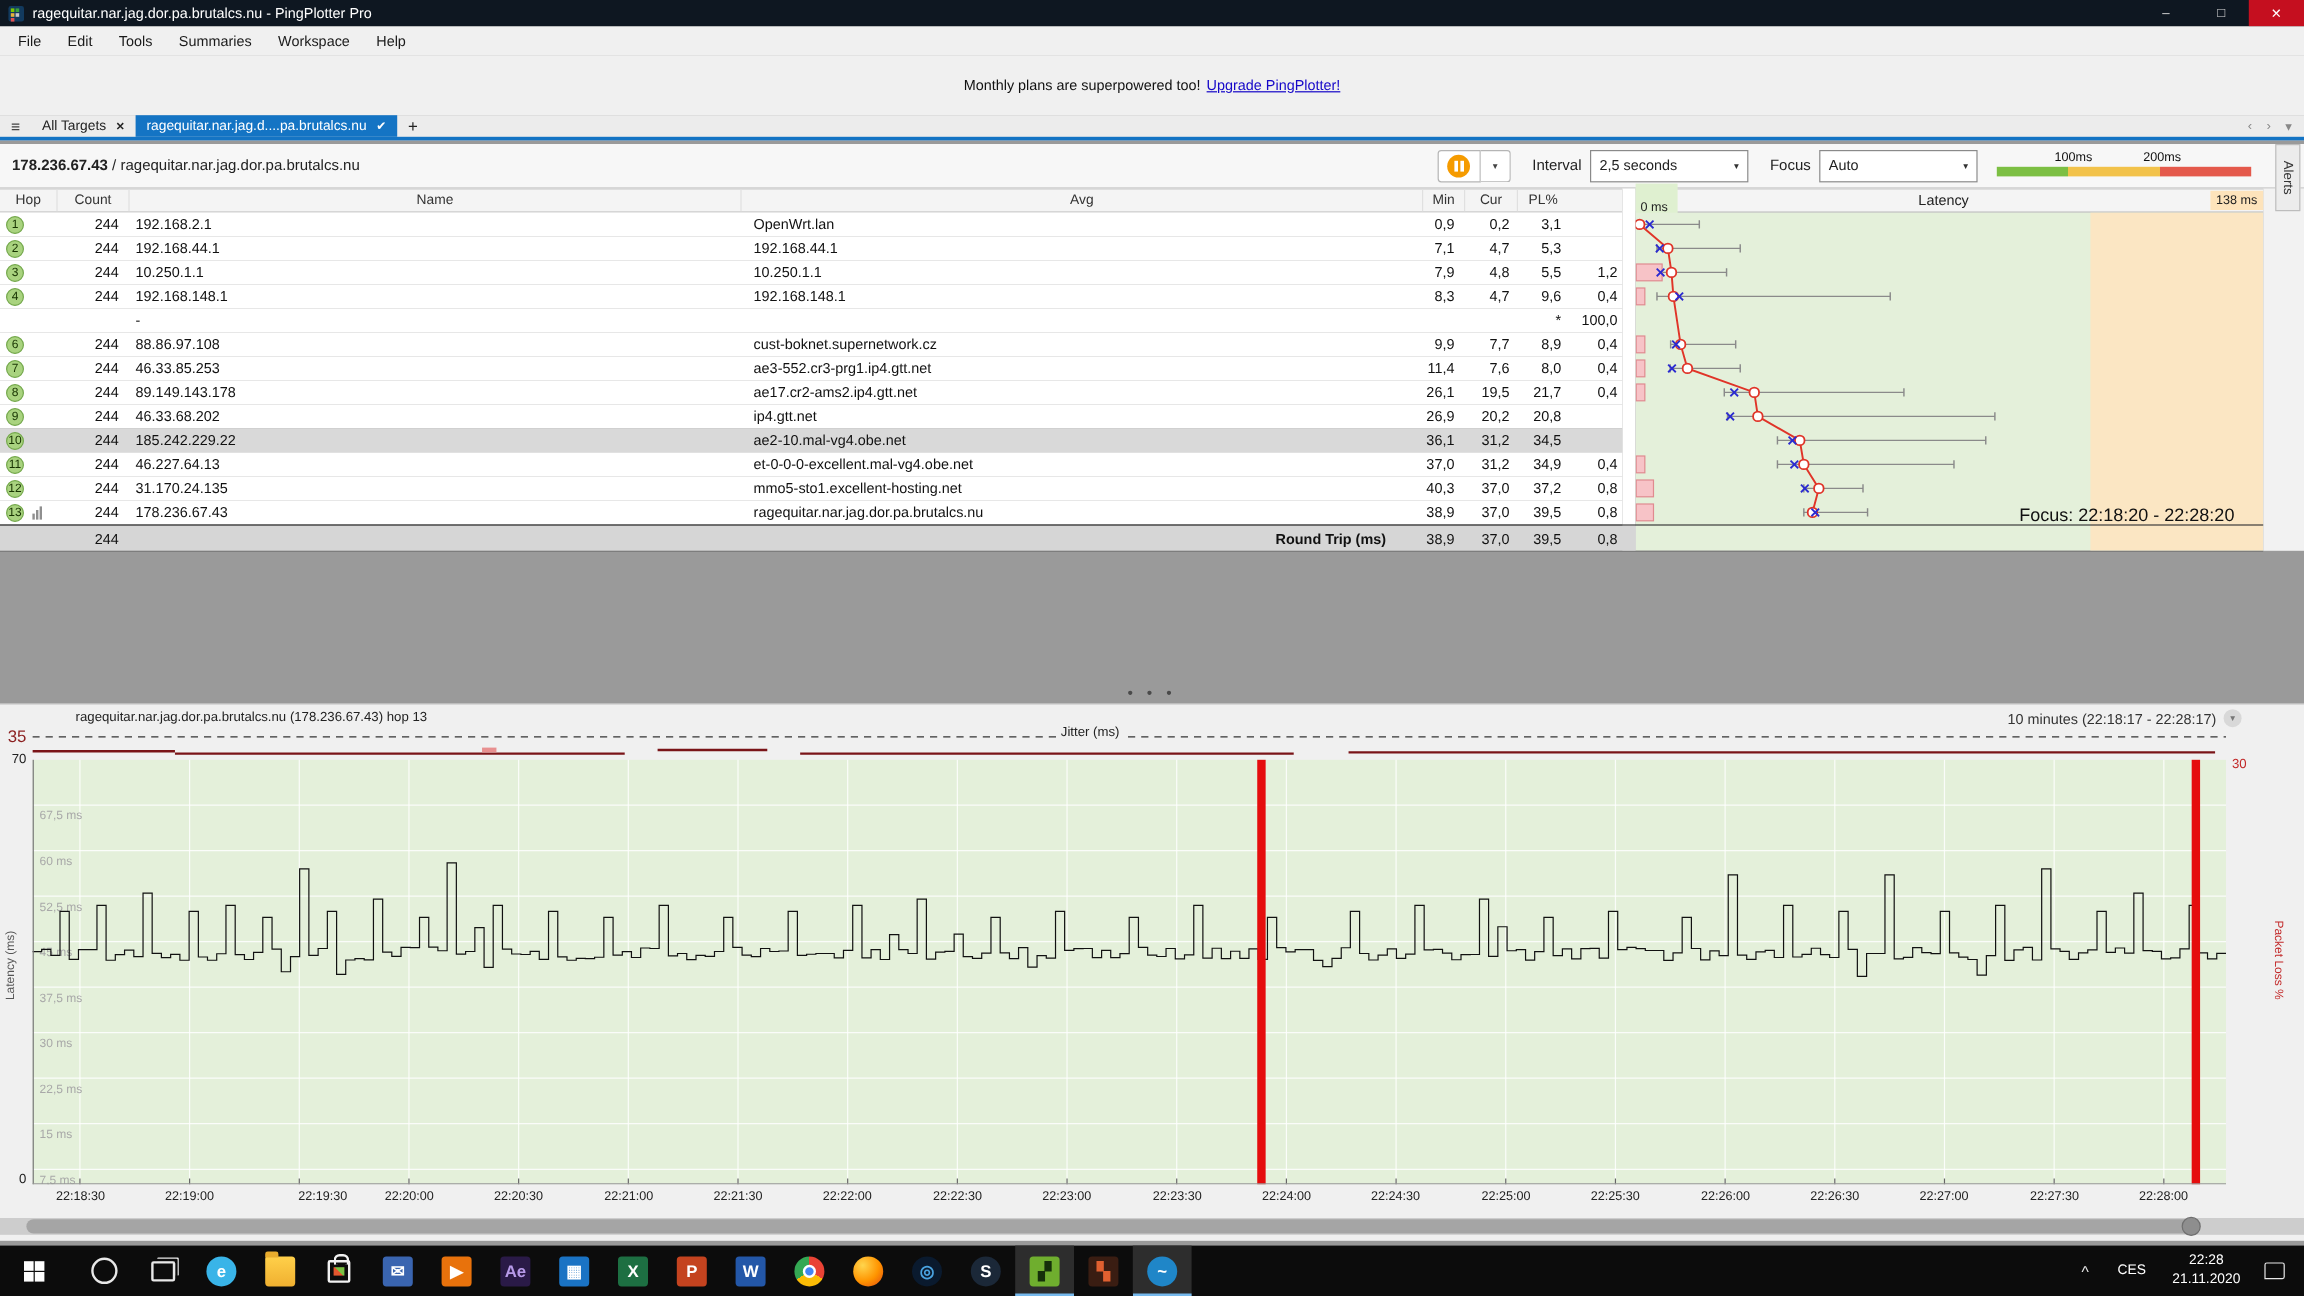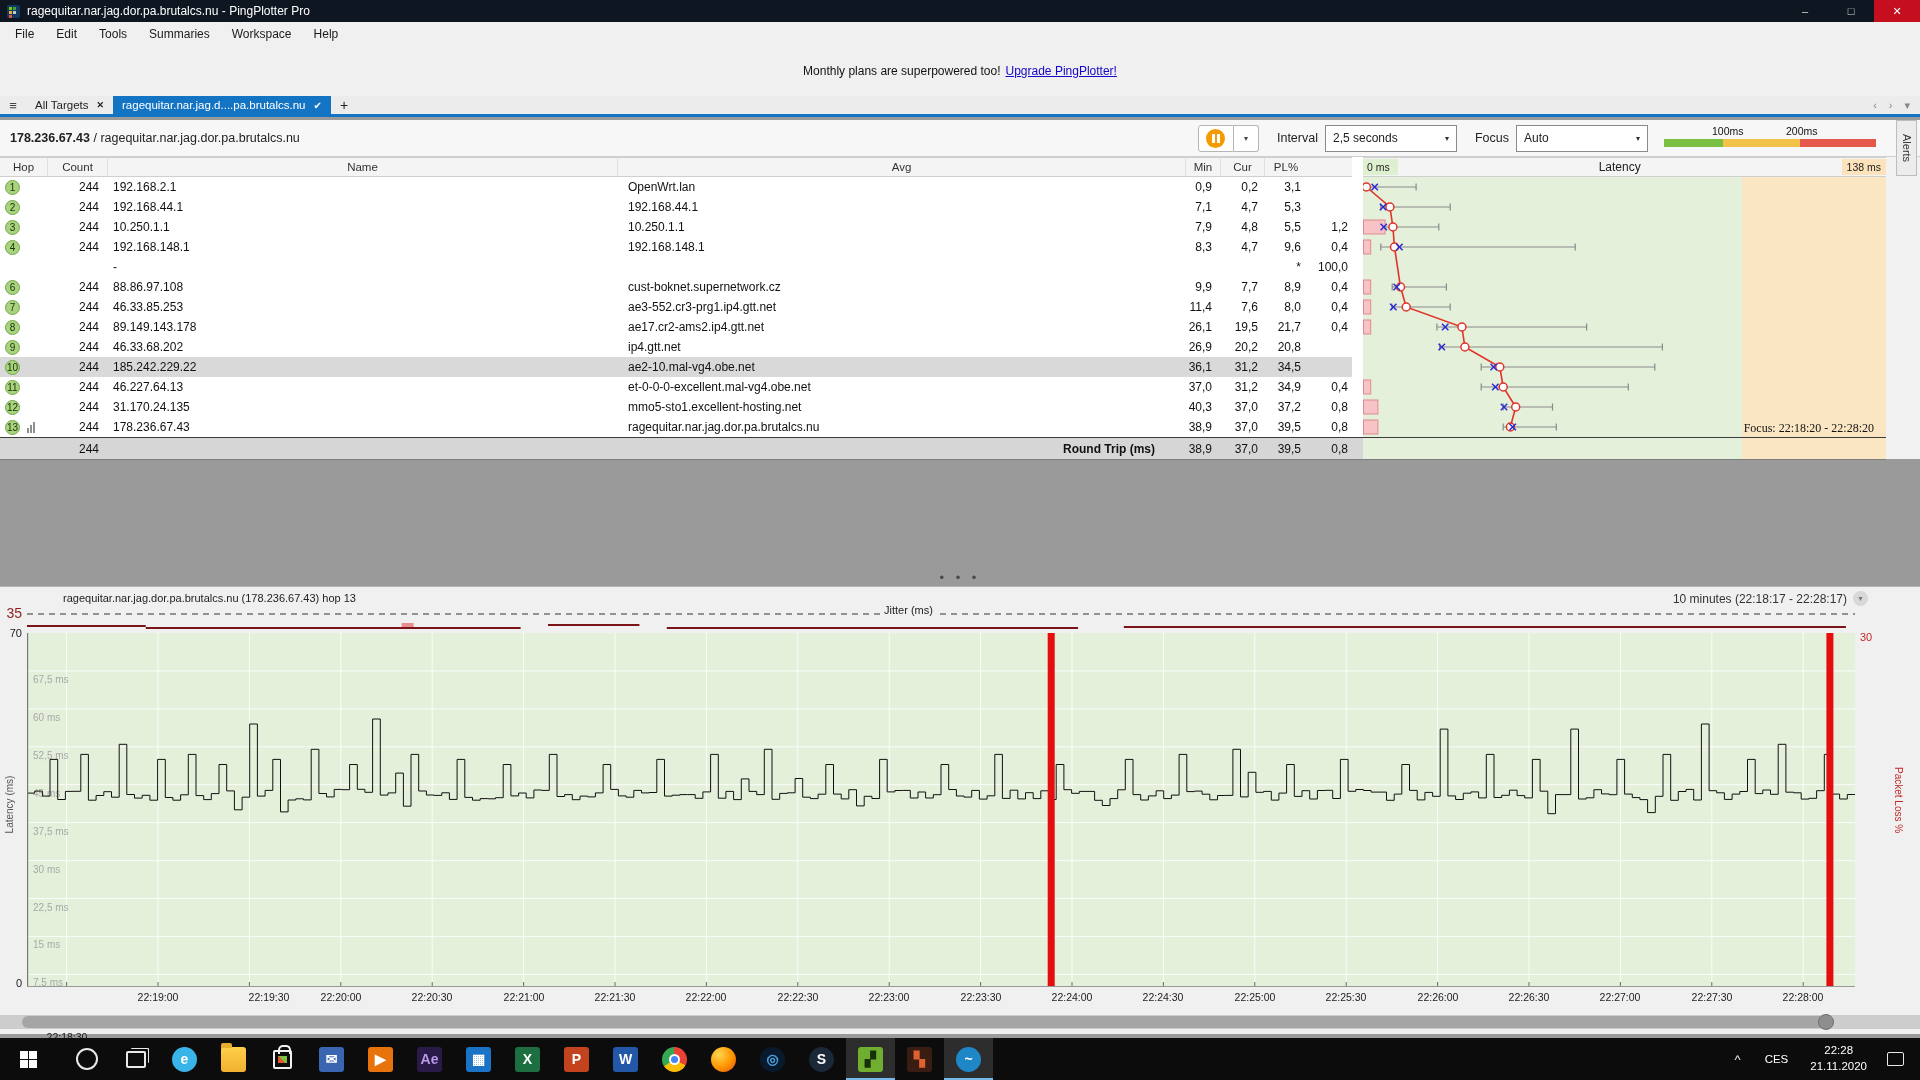--- a/index.html
+++ b/index.html
@@ -89,24 +89,24 @@
   .c-name { padding-left:11px; }
   .c-num { text-align:right; }
   .c-avg { padding-right:8px; } .c-min { padding-right:6px; } .c-cur { padding-right:6px; } .c-pl { padding-right:4px; }
   .gapstrip { position:absolute; left:1352px; top:157px; width:11px; height:302px; background:#fff; }
   .rightstrip { position:absolute; left:1886px; top:157px; width:34px; height:302px; background:#f2f2f2; }
 
   
   .hopgraph { position:absolute; left:1363px; top:157px; width:523px; height:302px; }
   .hg-header { height:20px; background:#f4f4f4; border-top:1px solid #cfcfcf; border-bottom:1px solid #cfcfcf;
                display:flex; align-items:center; font-size:10.5px; color:#222; }
-  .hg-header .zero { background:#dff0d0; padding:2px 8px 2px 4px; }
+  .hg-header .zero { background:#dff0d0; padding:14px 8px 2px 4px; }
   .hg-header .hg-title { flex:1; text-align:center; font-size:12px; }
   .hg-header .hmax { background:#fde3bb; padding:2px 5px; }
-  .focus-label { position:absolute; top:264px; right:12px; font-size:12px; color:#111;font-family:Liberation Serif, serif; }
+  .focus-label { position:absolute; top:264px; right:24px; font-size:15px; color:#111; }
 
   .hr437 { position:absolute; left:0; top:437px; width:1886px; height:1px; background:#3c3c3c; z-index:5; }
   .summary { position:absolute; left:0; top:438px; width:1363px; height:21px; background:#d6d6d6;
              display:grid; grid-template-columns:47px 60px 510px 568px 35px 44px 43px 45px;
              align-items:center; font-size:12px; color:#111; }
   .summary .c-label { text-align:right; padding-right:30px; font-weight:bold; }
   .hr459 { position:absolute; left:0; top:459px; width:1886px; height:1px; background:#7d7d7d; z-index:5; }
 
   .splitter { position:absolute; left:0; top:570px; width:100%; height:14px; display:flex;
               align-items:center; justify-content:center; color:#4a4a4a; font-size:13px; letter-spacing:4px; }
@@ -620,21 +620,21 @@
         <text x="6" y="315.4" font-size="10" fill="#a8a8a8">15 ms</text>
         <line x1="0" y1="341.4" x2="1828" y2="341.4" stroke="#ffffff" stroke-width="1" opacity="0.85"></line>
         <text x="6" y="353.4" font-size="10" fill="#a8a8a8">7,5 ms</text>
         <path d="M0 160.1 L7.7 160.1 L7.7 158.1 L15.4 158.1 L15.4 163.1 L23.0 163.1 L23.0 126.4 L30.7 126.4 L30.7 166.5 L38.4 166.5 L38.4 158.4 L46.1 158.4 L46.1 158.3 L53.8 158.3 L53.8 121.4 L61.4 121.4 L61.4 167.2 L69.1 167.2 L69.1 162.5 L76.8 162.5 L76.8 158.7 L84.5 158.7 L84.5 164.2 L92.2 164.2 L92.2 111.3 L99.8 111.3 L99.8 161.5 L107.5 161.5 L107.5 165.1 L115.2 165.1 L115.2 162.3 L122.9 162.3 L122.9 167.2 L130.6 167.2 L130.6 126.4 L138.3 126.4 L138.3 164.5 L145.9 164.5 L145.9 167.2 L153.6 167.2 L153.6 161.8 L161.3 161.8 L161.3 121.4 L169.0 121.4 L169.0 162.6 L176.7 162.6 L176.7 166.6 L184.3 166.6 L184.3 160.6 L192.0 160.6 L192.0 131.5 L199.7 131.5 L199.7 157.9 L207.4 157.9 L207.4 176.8 L215.1 176.8 L215.1 164.2 L222.7 164.2 L222.7 91.0 L230.4 91.0 L230.4 163.1 L238.1 163.1 L238.1 157.4 L245.8 157.4 L245.8 126.4 L253.5 126.4 L253.5 178.9 L261.1 178.9 L261.1 167.0 L268.8 167.0 L268.8 165.8 L276.5 165.8 L276.5 166.9 L284.2 166.9 L284.2 116.3 L291.9 116.3 L291.9 160.5 L299.5 160.5 L299.5 163.9 L307.2 163.9 L307.2 156.4 L314.9 156.4 L314.9 156.7 L322.6 156.7 L322.6 131.5 L330.3 131.5 L330.3 156.3 L337.9 156.3 L337.9 159.3 L345.6 159.3 L345.6 86.0 L353.3 86.0 L353.3 162.1 L361.0 162.1 L361.0 159.9 L368.7 159.9 L368.7 140.1 L376.4 140.1 L376.4 173.2 L384.0 173.2 L384.0 121.4 L391.7 121.4 L391.7 158.0 L399.4 158.0 L399.4 162.0 L407.1 162.0 L407.1 162.4 L414.8 162.4 L414.8 159.8 L422.4 159.8 L422.4 166.4 L430.1 166.4 L430.1 126.4 L437.8 126.4 L437.8 164.4 L445.5 164.4 L445.5 167.2 L453.2 167.2 L453.2 165.6 L460.8 165.6 L460.8 165.8 L468.5 165.8 L468.5 164.7 L476.2 164.7 L476.2 131.5 L483.9 131.5 L483.9 162.9 L491.6 162.9 L491.6 160.0 L499.2 160.0 L499.2 164.9 L506.9 164.9 L506.9 157.0 L514.6 157.0 L514.6 157.4 L522.3 157.4 L522.3 121.4 L530.0 121.4 L530.0 163.5 L537.6 163.5 L537.6 161.6 L545.3 161.6 L545.3 166.7 L553.0 166.7 L553.0 163.1 L560.7 163.1 L560.7 163.9 L568.4 163.9 L568.4 159.9 L576.1 159.9 L576.1 131.5 L583.7 131.5 L583.7 156.4 L591.4 156.4 L591.4 162.9 L599.1 162.9 L599.1 164.2 L606.8 164.2 L606.8 157.4 L614.5 157.4 L614.5 159.9 L622.1 159.9 L622.1 159.5 L629.8 159.5 L629.8 126.4 L637.5 126.4 L637.5 163.1 L645.2 163.1 L645.2 162.2 L652.9 162.2 L652.9 161.6 L660.5 161.6 L660.5 161.6 L668.2 161.6 L668.2 165.3 L675.9 165.3 L675.9 158.9 L683.6 158.9 L683.6 121.4 L691.3 121.4 L691.3 165.2 L698.9 165.2 L698.9 158.4 L706.6 158.4 L706.6 166.6 L714.3 166.6 L714.3 145.9 L722.0 145.9 L722.0 158.4 L729.7 158.4 L729.7 161.6 L737.3 161.6 L737.3 116.3 L745.0 116.3 L745.0 166.3 L752.7 166.3 L752.7 160.4 L760.4 160.4 L760.4 159.8 L768.1 159.8 L768.1 145.5 L775.7 145.5 L775.7 164.2 L783.4 164.2 L783.4 165.6 L791.1 165.6 L791.1 161.2 L798.8 161.2 L798.8 131.5 L806.5 131.5 L806.5 161.1 L814.2 161.1 L814.2 165.9 L821.8 165.9 L821.8 156.7 L829.5 156.7 L829.5 172.9 L837.2 172.9 L837.2 163.3 L844.9 163.3 L844.9 165.5 L852.6 165.5 L852.6 126.4 L860.2 126.4 L860.2 158.9 L867.9 158.9 L867.9 157.5 L875.6 157.5 L875.6 157.4 L883.3 157.4 L883.3 165.0 L891.0 165.0 L891.0 159.0 L898.6 159.0 L898.6 165.0 L906.3 165.0 L906.3 161.7 L914.0 161.7 L914.0 131.5 L921.7 131.5 L921.7 156.5 L929.4 156.5 L929.4 163.0 L937.0 163.0 L937.0 164.1 L944.7 164.1 L944.7 157.4 L952.4 157.4 L952.4 166.1 L960.1 166.1 L960.1 162.8 L967.8 162.8 L967.8 121.4 L975.4 121.4 L975.4 165.4 L983.1 165.4 L983.1 157.2 L990.8 157.2 L990.8 165.9 L998.5 165.9 L998.5 159.7 L1006.2 159.7 L1006.2 165.6 L1013.8 165.6 L1013.8 157.8 L1021.5 157.8 L1021.5 166.5 L1029.2 166.5 L1029.2 131.5 L1036.9 131.5 L1036.9 156.7 L1044.6 156.7 L1044.6 160.3 L1052.3 160.3 L1052.3 158.4 L1059.9 158.4 L1059.9 158.4 L1067.6 158.4 L1067.6 167.3 L1075.3 167.3 L1075.3 172.5 L1083.0 172.5 L1083.0 165.6 L1090.7 165.6 L1090.7 156.8 L1098.3 156.8 L1098.3 126.4 L1106.0 126.4 L1106.0 161.6 L1113.7 161.6 L1113.7 167.0 L1121.4 167.0 L1121.4 162.9 L1129.1 162.9 L1129.1 157.8 L1136.7 157.8 L1136.7 165.6 L1144.4 165.6 L1144.4 162.1 L1152.1 162.1 L1152.1 121.4 L1159.8 121.4 L1159.8 158.6 L1167.5 158.6 L1167.5 158.1 L1175.1 158.1 L1175.1 161.2 L1182.8 161.2 L1182.8 166.8 L1190.5 166.8 L1190.5 162.5 L1198.2 162.5 L1198.2 162.4 L1205.9 162.4 L1205.9 116.3 L1213.5 116.3 L1213.5 163.9 L1221.2 163.9 L1221.2 139.3 L1228.9 139.3 L1228.9 159.3 L1236.6 159.3 L1236.6 158.4 L1244.3 158.4 L1244.3 167.1 L1251.9 167.1 L1251.9 160.1 L1259.6 160.1 L1259.6 131.5 L1267.3 131.5 L1267.3 163.4 L1275.0 163.4 L1275.0 157.7 L1282.7 157.7 L1282.7 166.0 L1290.4 166.0 L1290.4 157.5 L1298.0 157.5 L1298.0 157.3 L1305.7 157.3 L1305.7 165.5 L1313.4 165.5 L1313.4 126.4 L1321.1 126.4 L1321.1 158.3 L1328.8 158.3 L1328.8 156.5 L1336.4 156.5 L1336.4 157.5 L1344.1 157.5 L1344.1 159.1 L1351.8 159.1 L1351.8 159.1 L1359.5 159.1 L1359.5 167.3 L1367.2 167.3 L1367.2 161.1 L1374.8 161.1 L1374.8 131.5 L1382.5 131.5 L1382.5 157.4 L1390.2 157.4 L1390.2 166.9 L1397.9 166.9 L1397.9 159.4 L1405.6 159.4 L1405.6 163.3 L1413.2 163.3 L1413.2 96.1 L1420.9 96.1 L1420.9 162.9 L1428.6 162.9 L1428.6 166.5 L1436.3 166.5 L1436.3 160.2 L1444.0 160.2 L1444.0 158.9 L1451.6 158.9 L1451.6 164.9 L1459.3 164.9 L1459.3 121.4 L1467.0 121.4 L1467.0 164.5 L1474.7 164.5 L1474.7 162.3 L1482.4 162.3 L1482.4 157.2 L1490.1 157.2 L1490.1 162.6 L1497.7 162.6 L1497.7 164.9 L1505.4 164.9 L1505.4 126.4 L1513.1 126.4 L1513.1 158.2 L1520.8 158.2 L1520.8 180.7 L1528.5 180.7 L1528.5 161.6 L1536.1 161.6 L1536.1 161.6 L1543.8 161.6 L1543.8 96.1 L1551.5 96.1 L1551.5 166.0 L1559.2 166.0 L1559.2 164.8 L1566.9 164.8 L1566.9 156.7 L1574.5 156.7 L1574.5 160.9 L1582.2 160.9 L1582.2 161.7 L1589.9 161.7 L1589.9 126.4 L1597.6 126.4 L1597.6 161.1 L1605.3 161.1 L1605.3 164.6 L1612.9 164.6 L1612.9 166.6 L1620.6 166.6 L1620.6 179.6 L1628.3 179.6 L1628.3 163.3 L1636.0 163.3 L1636.0 121.4 L1643.7 121.4 L1643.7 167.3 L1651.3 167.3 L1651.3 158.5 L1659.0 158.5 L1659.0 156.4 L1666.7 156.4 L1666.7 167.0 L1674.4 167.0 L1674.4 91.0 L1682.1 91.0 L1682.1 157.7 L1689.7 157.7 L1689.7 159.8 L1697.4 159.8 L1697.4 166.4 L1705.1 166.4 L1705.1 161.1 L1712.8 161.1 L1712.8 158.5 L1720.5 158.5 L1720.5 126.4 L1728.2 126.4 L1728.2 160.6 L1735.8 160.6 L1735.8 157.0 L1743.5 157.0 L1743.5 161.3 L1751.2 161.3 L1751.2 111.3 L1758.9 111.3 L1758.9 159.2 L1766.6 159.2 L1766.6 159.8 L1774.2 159.8 L1774.2 166.1 L1781.9 166.1 L1781.9 165.3 L1789.6 165.3 L1789.6 157.7 L1797.3 157.7 L1797.3 121.4 L1805.0 121.4 L1805.0 161.1 L1812.6 161.1 L1812.6 166.0 L1820.3 166.0 L1820.3 161.5 L1828 161.5" fill="none" stroke="#111111" stroke-width="1"></path>
         <rect x="1020.7" y="0" width="7" height="354" fill="#e50d0d"></rect>
         <rect x="1799.4" y="0" width="7" height="354" fill="#e50d0d"></rect>
         <rect x="0" y="0" width="1.2" height="354" fill="#777"></rect>
         <line x1="0" y1="353.5" x2="1828" y2="353.5" stroke="#999" stroke-width="1"></line>
       </svg>
     <div class="xlabels" id="xlabels">
-        <span style="left: 67px; margin-top: 40px;">22:18:30</span>
+        <span style="left: 67px;">22:18:30</span>
         <span style="left: 158px;">22:19:00</span>
         <span style="left: 249px; margin-left: 20px;">22:19:30</span>
         <span style="left: 341px;">22:20:00</span>
         <span style="left: 432px;">22:20:30</span>
         <span style="left: 524px;">22:21:00</span>
         <span style="left: 615px;">22:21:30</span>
         <span style="left: 706px;">22:22:00</span>
         <span style="left: 798px;">22:22:30</span>
         <span style="left: 889px;">22:23:00</span>
         <span style="left: 981px;">22:23:30</span>

